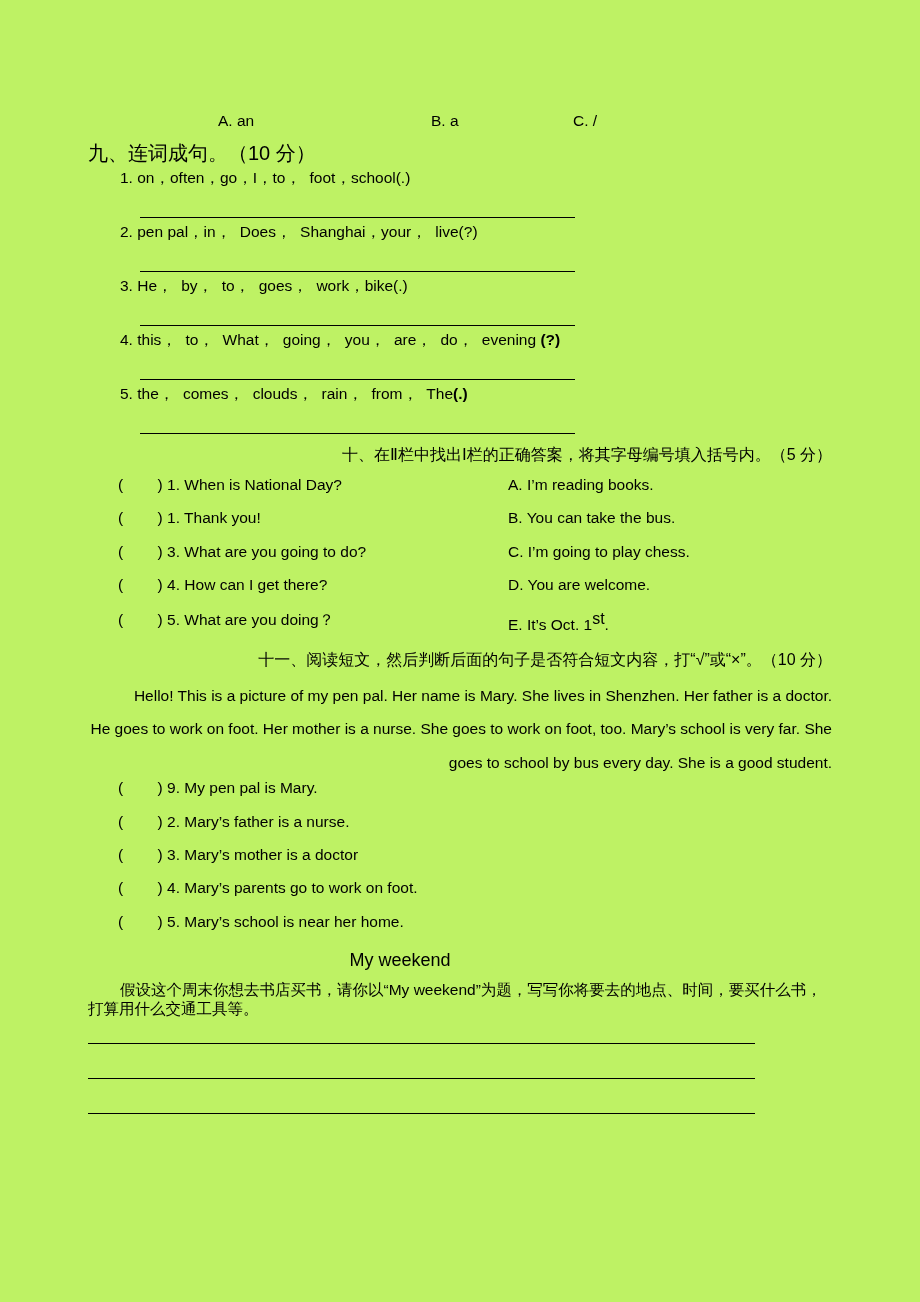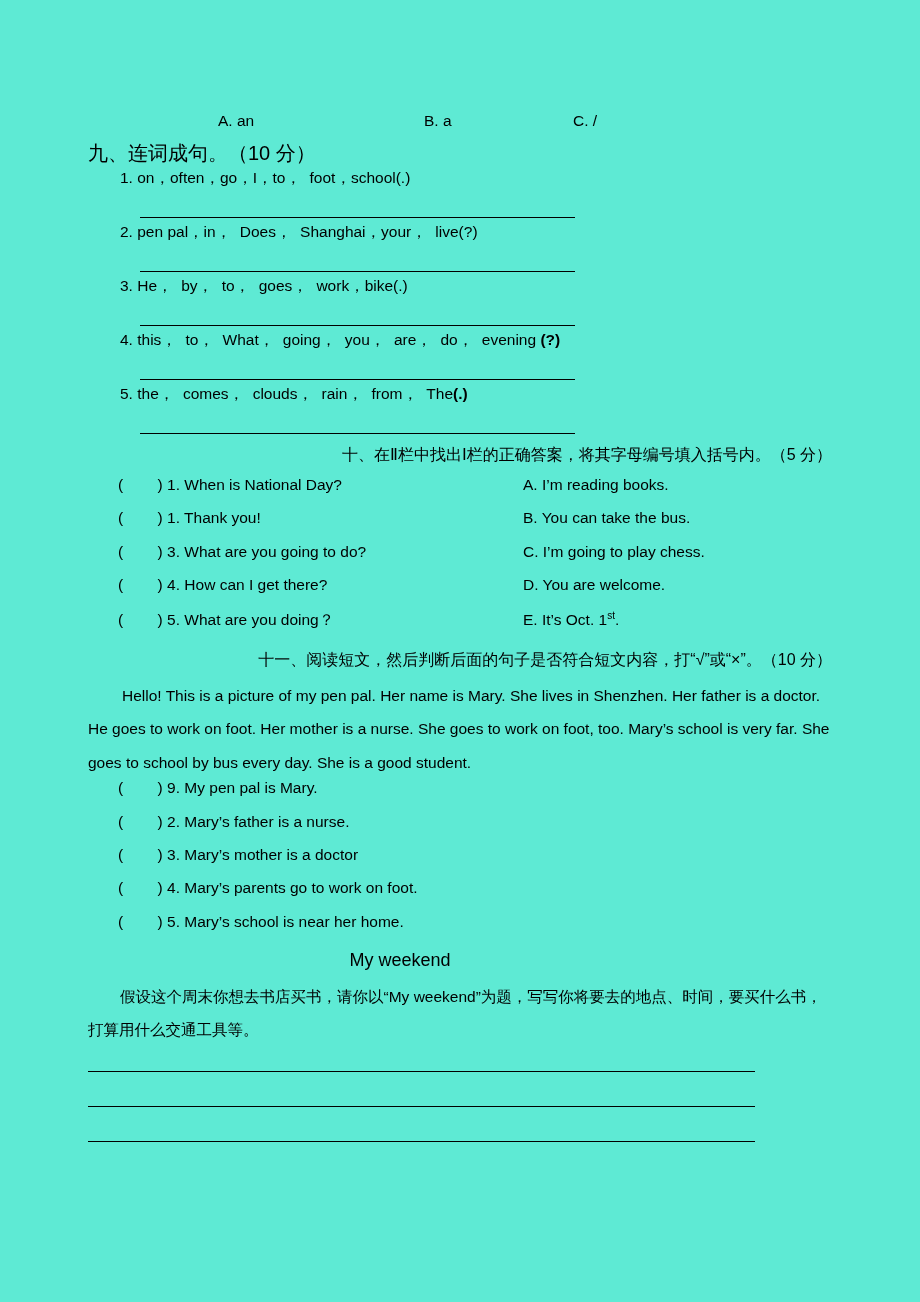--- a/index.html
+++ b/index.html
@@ -1,53 +1,53 @@
 <!DOCTYPE html>
 <html><head>
 <meta charset="utf-8">
 <style>
   * { margin:0; padding:0; box-sizing:border-box; }
   html, body { background:#ffffff; }
   .page {
     position:relative;
     width:920px; height:1302px;
     margin:0 auto;
-    background:#5eead4;
+    background:#bef264;
     color:#000000;
     font-family:"Liberation Sans","DejaVu Sans",sans-serif;
     font-size:15.5px;
     padding:112px 88px 0 88px;
     overflow:hidden;
   }
   .options-row { position:relative; height:28px; }
   .options-row span { position:absolute; top:0; white-space:pre; }
   .opt-a { left:130px; }
-  .opt-b { left:336px; }
+  .opt-b { left:343px; }
   .opt-c { left:485px; }
 
   .sec-title { height:28px; font-size:20px; white-space:pre; }
   .sec-title2 { height:32px; padding-top:7px; font-size:16px; white-space:pre;text-align:right; }
 
   .s9-item { height:28px; padding-left:32px; white-space:pre; }
   .s9-item .bold { font-weight:bold; }
   .s9-blank { height:22px; width:435px; margin:0 0 4px 52px; border-bottom:1.5px solid #000; }
 
   .match-block { margin-top:6px; }
-  .match-row { height:33.4px; display:flex; padding-left:30px; align-items:flex-start;gap:15px; }
+  .match-row { height:33.4px; display:flex; padding-left:30px; align-items:flex-start; }
   .match-left { width:390px; white-space:pre; }
   .bracket { white-space:pre; }
   .match-a { white-space:pre; }
-  sup { font-size:10px; vertical-align:super; }
+  sup { font-size:16px; vertical-align:super; }
 
-  .passage { padding-top:4px; line-height:33.4px; text-indent:34px; text-align:left; }
+  .passage { padding-top:4px; line-height:33.4px; text-indent:34px; text-align:right; }
 
   .tf-row { height:33.4px; padding-left:30px; white-space:pre; }
 
   .essay-title { height:34px; padding-top:4px; text-align:center; margin-right:120px; font-size:18px; }
-  .prompt { line-height:33px; text-indent:32px; }
+  .prompt { line-height:19px; text-indent:32px; }
   .essay-blank { height:26px; width:667px; margin-bottom:9px; border-bottom:1.5px solid #000; }
 </style>
 </head>
 <body>
 
 <div class="page">
 
   <div class="options-row">
     <span class="opt-a">A. an</span>
     <span class="opt-b">B. a</span>

